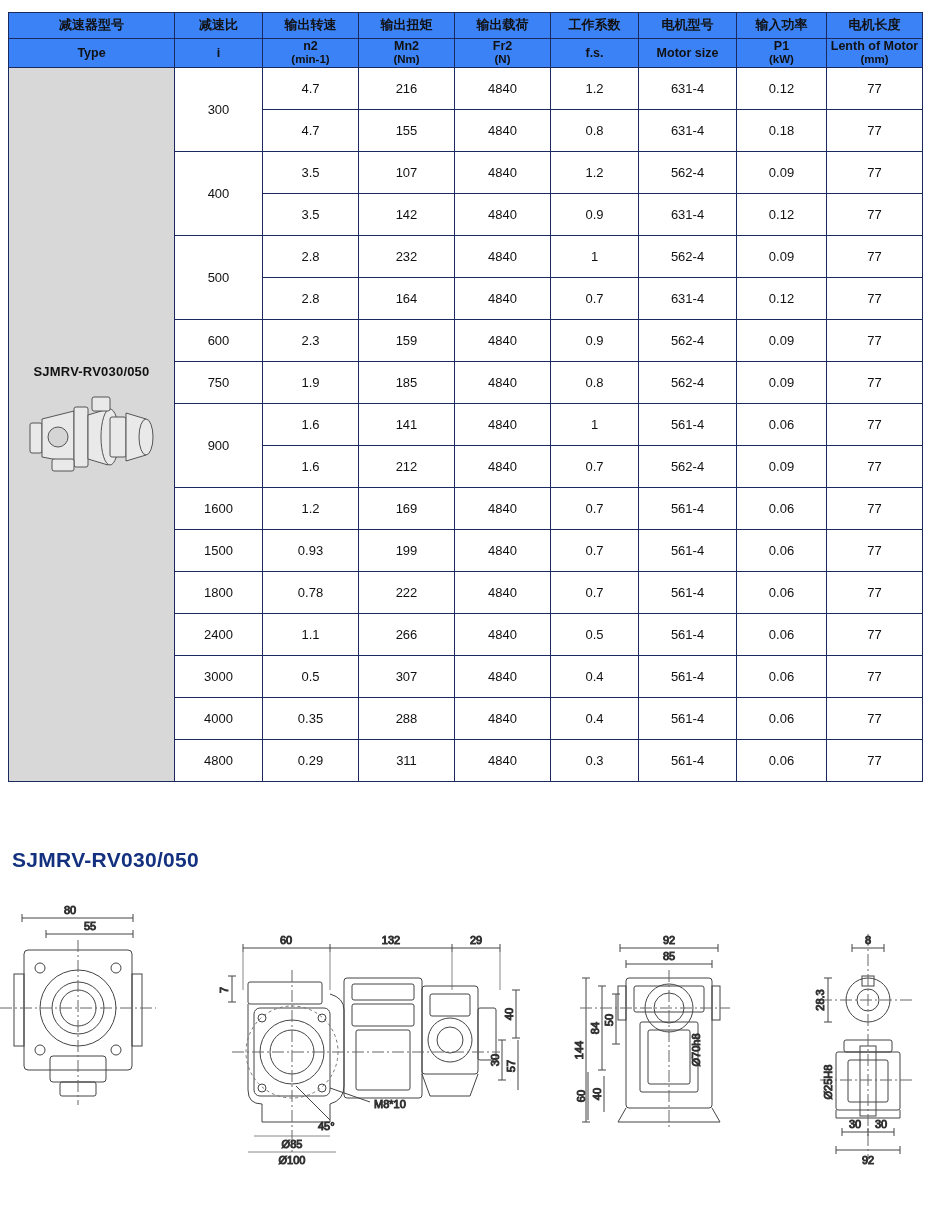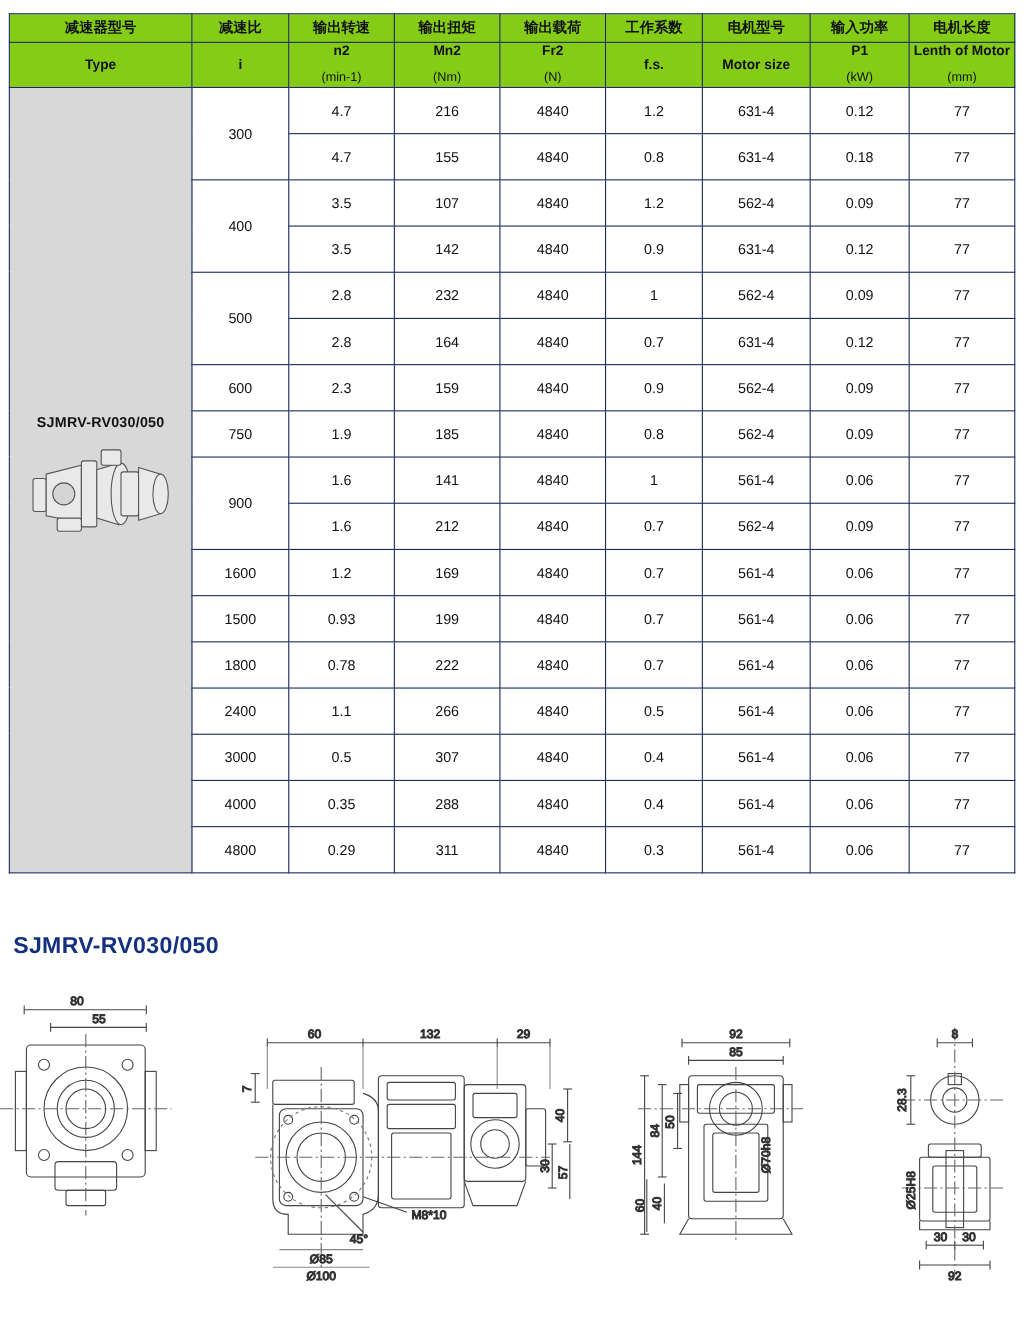--- a/index.html
+++ b/index.html
@@ -28,36 +28,35 @@
   }
   table.spec td, table.spec th {
     border: 1px solid #1a2a5e;
     text-align: center;
     vertical-align: middle;
     font-size: 13px;
     color: #111;
     padding: 0;
   }
   thead th {
-    background: #84cc16;
+    background: #3b82f6;
     color: #11204f;
     font-weight: bold;
     font-size: 13.5px;
     height: 26px;
     line-height: 1.15;
   }
   thead tr.row2 th {
     height: 16px;
     font-size: 12.5px;
   }
   thead tr.row2 th .sub {
     display: block;
     font-size: 11.5px;
-    font-weight: normal;
-    margin-top: 12px;
+    font-weight: bold;
   }
   td.cell { height: 42px; font-size: 14px; }
   td.ratio { font-size: 15px; }
   .model-cell {
     background: #d8d8d8;
     vertical-align: top;
     padding-top: 8px;
     font-weight: bold;
     font-size: 12.5px;
     color: #111;

